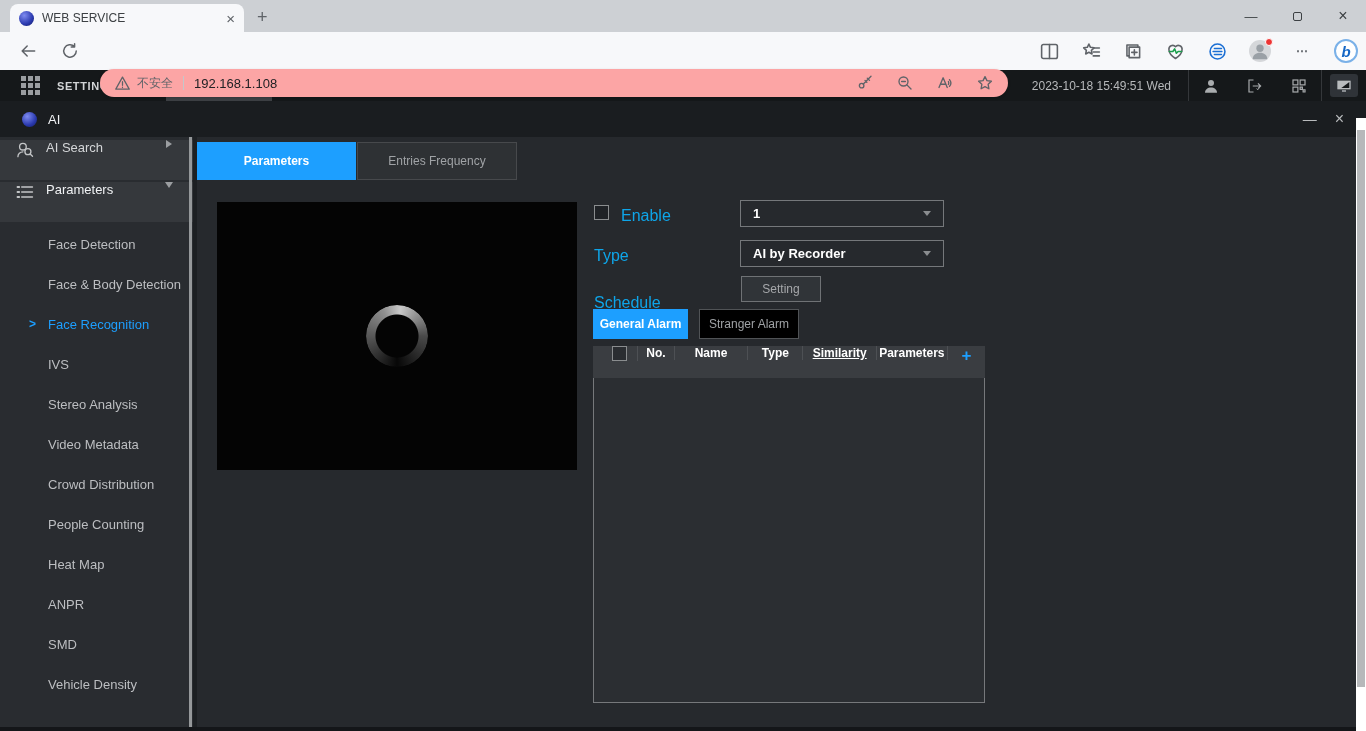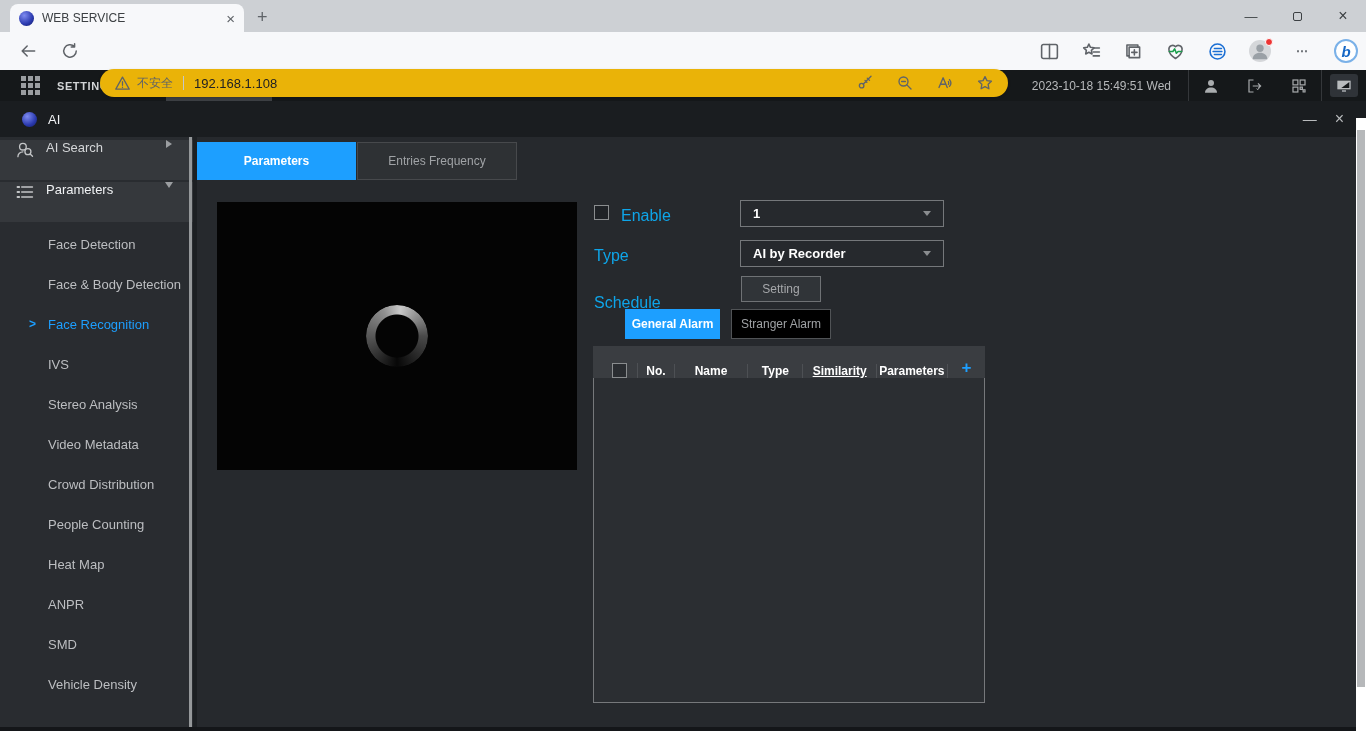--- a/index.html
+++ b/index.html
@@ -15,21 +15,21 @@
   .browser-tab .tab-title { margin-left:8px; color:#3c4043; font-size:12px; flex:1; white-space:nowrap; overflow:hidden; }
   .tab-close, .new-tab { color:#5f6368; font-size:15px; line-height:1; cursor:default; }
   .new-tab { position:absolute; left:257px; top:8px; font-size:18px; }
   .win-controls { position:absolute; right:0; top:0; height:32px; display:flex; align-items:center; }
   .win-btn { width:46px; text-align:center; color:#3c4043; font-size:13px; }
   .win-btn .restore-glyph { display:inline-block; width:9px; height:9px; border:1px solid #3c4043; border-radius:2px; }
 
   .toolbar { position:absolute; left:0; top:32px; width:1366px; height:38px; background:#f7f8fa; }
   .nav-icon { position:absolute; top:9px; width:20px; height:20px; }
   .nav-icon svg, .pill-icon svg, .bar-icon svg { width:100%; height:100%; stroke:#5f6368; fill:none; stroke-width:1.8; stroke-linecap:round; stroke-linejoin:round; }
-  .addr-pill { position:absolute; left:100px; top:37px; width:908px; height:28px; background:#eab308; border-radius:14px;
+  .addr-pill { position:absolute; left:100px; top:37px; width:908px; height:28px; background:#fca5a5; border-radius:14px;
                box-shadow:0 1px 3px rgba(0,0,0,.18); display:flex; align-items:center; padding:0 14px; z-index:2; }
   .addr-pill .warn { color:#5f6368; font-size:12px; margin-left:6px; }
   .addr-sep { width:1px; height:14px; background:#c4c7ca; margin:0 10px; }
   .addr-url { color:#202124; font-size:13px; flex:1; }
   .pill-icon { width:18px; height:18px; margin-left:22px; flex:0 0 auto; }
   .bar-icons { position:absolute; right:8px; top:7px; display:flex; align-items:center; gap:21px; }
   .bar-icon { width:21px; height:21px; position:relative; }
   .avatar { width:22px; height:22px; border-radius:50%; background:#d5d7da; position:relative; }
   .avatar svg { width:22px; height:22px; fill:#9aa0a6; stroke:none; }
   .avatar .dot { position:absolute; right:-2px; top:-2px; width:8px; height:8px; border-radius:50%; background:#e33; border:1px solid #fff; }
@@ -88,26 +88,26 @@
              background:conic-gradient(from 180deg, #070707, #8f8f8f 42%, #c9c9c9 52%, #4a4a4a 75%, #070707);
              -webkit-mask:radial-gradient(circle closest-side, transparent 21px, #000 22px);
              mask:radial-gradient(circle closest-side, transparent 21px, #000 22px); }
 
   .form-label { position:absolute; color:#0ea5e9; font-size:16px;text-align:right; }
   .checkbox { position:absolute; width:15px; height:15px; border:1px solid #8a8d8f; background:#1f2226; }
   .dropdown { position:absolute; width:204px; height:27px; border:1px solid #75787b; display:flex; align-items:center; padding:0 12px; color:#fff; font-size:13px; font-weight:bold; background:#26292d; }
   .dropdown .dcaret { margin-left:auto; width:0; height:0; border-top:5px solid #8a8d8f; border-left:4px solid transparent; border-right:4px solid transparent; }
   .btn-setting { position:absolute; width:80px; height:26px; border:1px solid #6f7275; background:#303438; color:#a6a8ab; font-size:12px; display:flex; align-items:center; justify-content:center; }
 
-  .alarm-tab { position:absolute; height:30px; display:flex; align-items:center; justify-content:center; font-size:12px;margin-left:32px; }
+  .alarm-tab { position:absolute; height:30px; display:flex; align-items:center; justify-content:center; font-size:12px; }
   .alarm-tab.active { background:#1d9fff; color:#fff; font-weight:bold; }
   .alarm-tab.inactive { background:#000000; border:1px solid #505356; color:#9fa2a5; }
 
   .ftable { position:absolute; left:396px; top:209px; width:392px; }
-  .thead { display:flex; height:32px; background:#3a3d41; align-items:flex-end;padding-left:9px; }
+  .thead { display:flex; height:32px; background:#3a3d41; align-items:flex-start;padding-left:9px; }
   .th { display:flex; align-items:center; justify-content:center; color:#ffffff; font-weight:bold; font-size:12px; border-right:1px solid #4d5054; }
   .th:last-child { border-right:none; }
   .th .checkbox2 { width:15px; height:15px; border:1px solid #8a8d8f; background:#2a2d31; }
   .th-add { color:#1d9fff; font-size:17px; font-weight:bold; }
   .tbody { height:325px; background:#2b2e32; border:1px solid #76787b; border-top:none; }
 
   .bottom-strip { position:absolute; left:0; top:727px; width:1366px; height:4px; background:#141619; z-index:40; }
   .page-scrollbar { position:absolute; left:1356px; top:118px; width:10px; height:613px; background:#ffffff; z-index:60; }
   .page-scrollbar .thumb { position:absolute; left:1px; top:12px; width:8px; height:557px; background:#b6b8ba; }
 </style>

